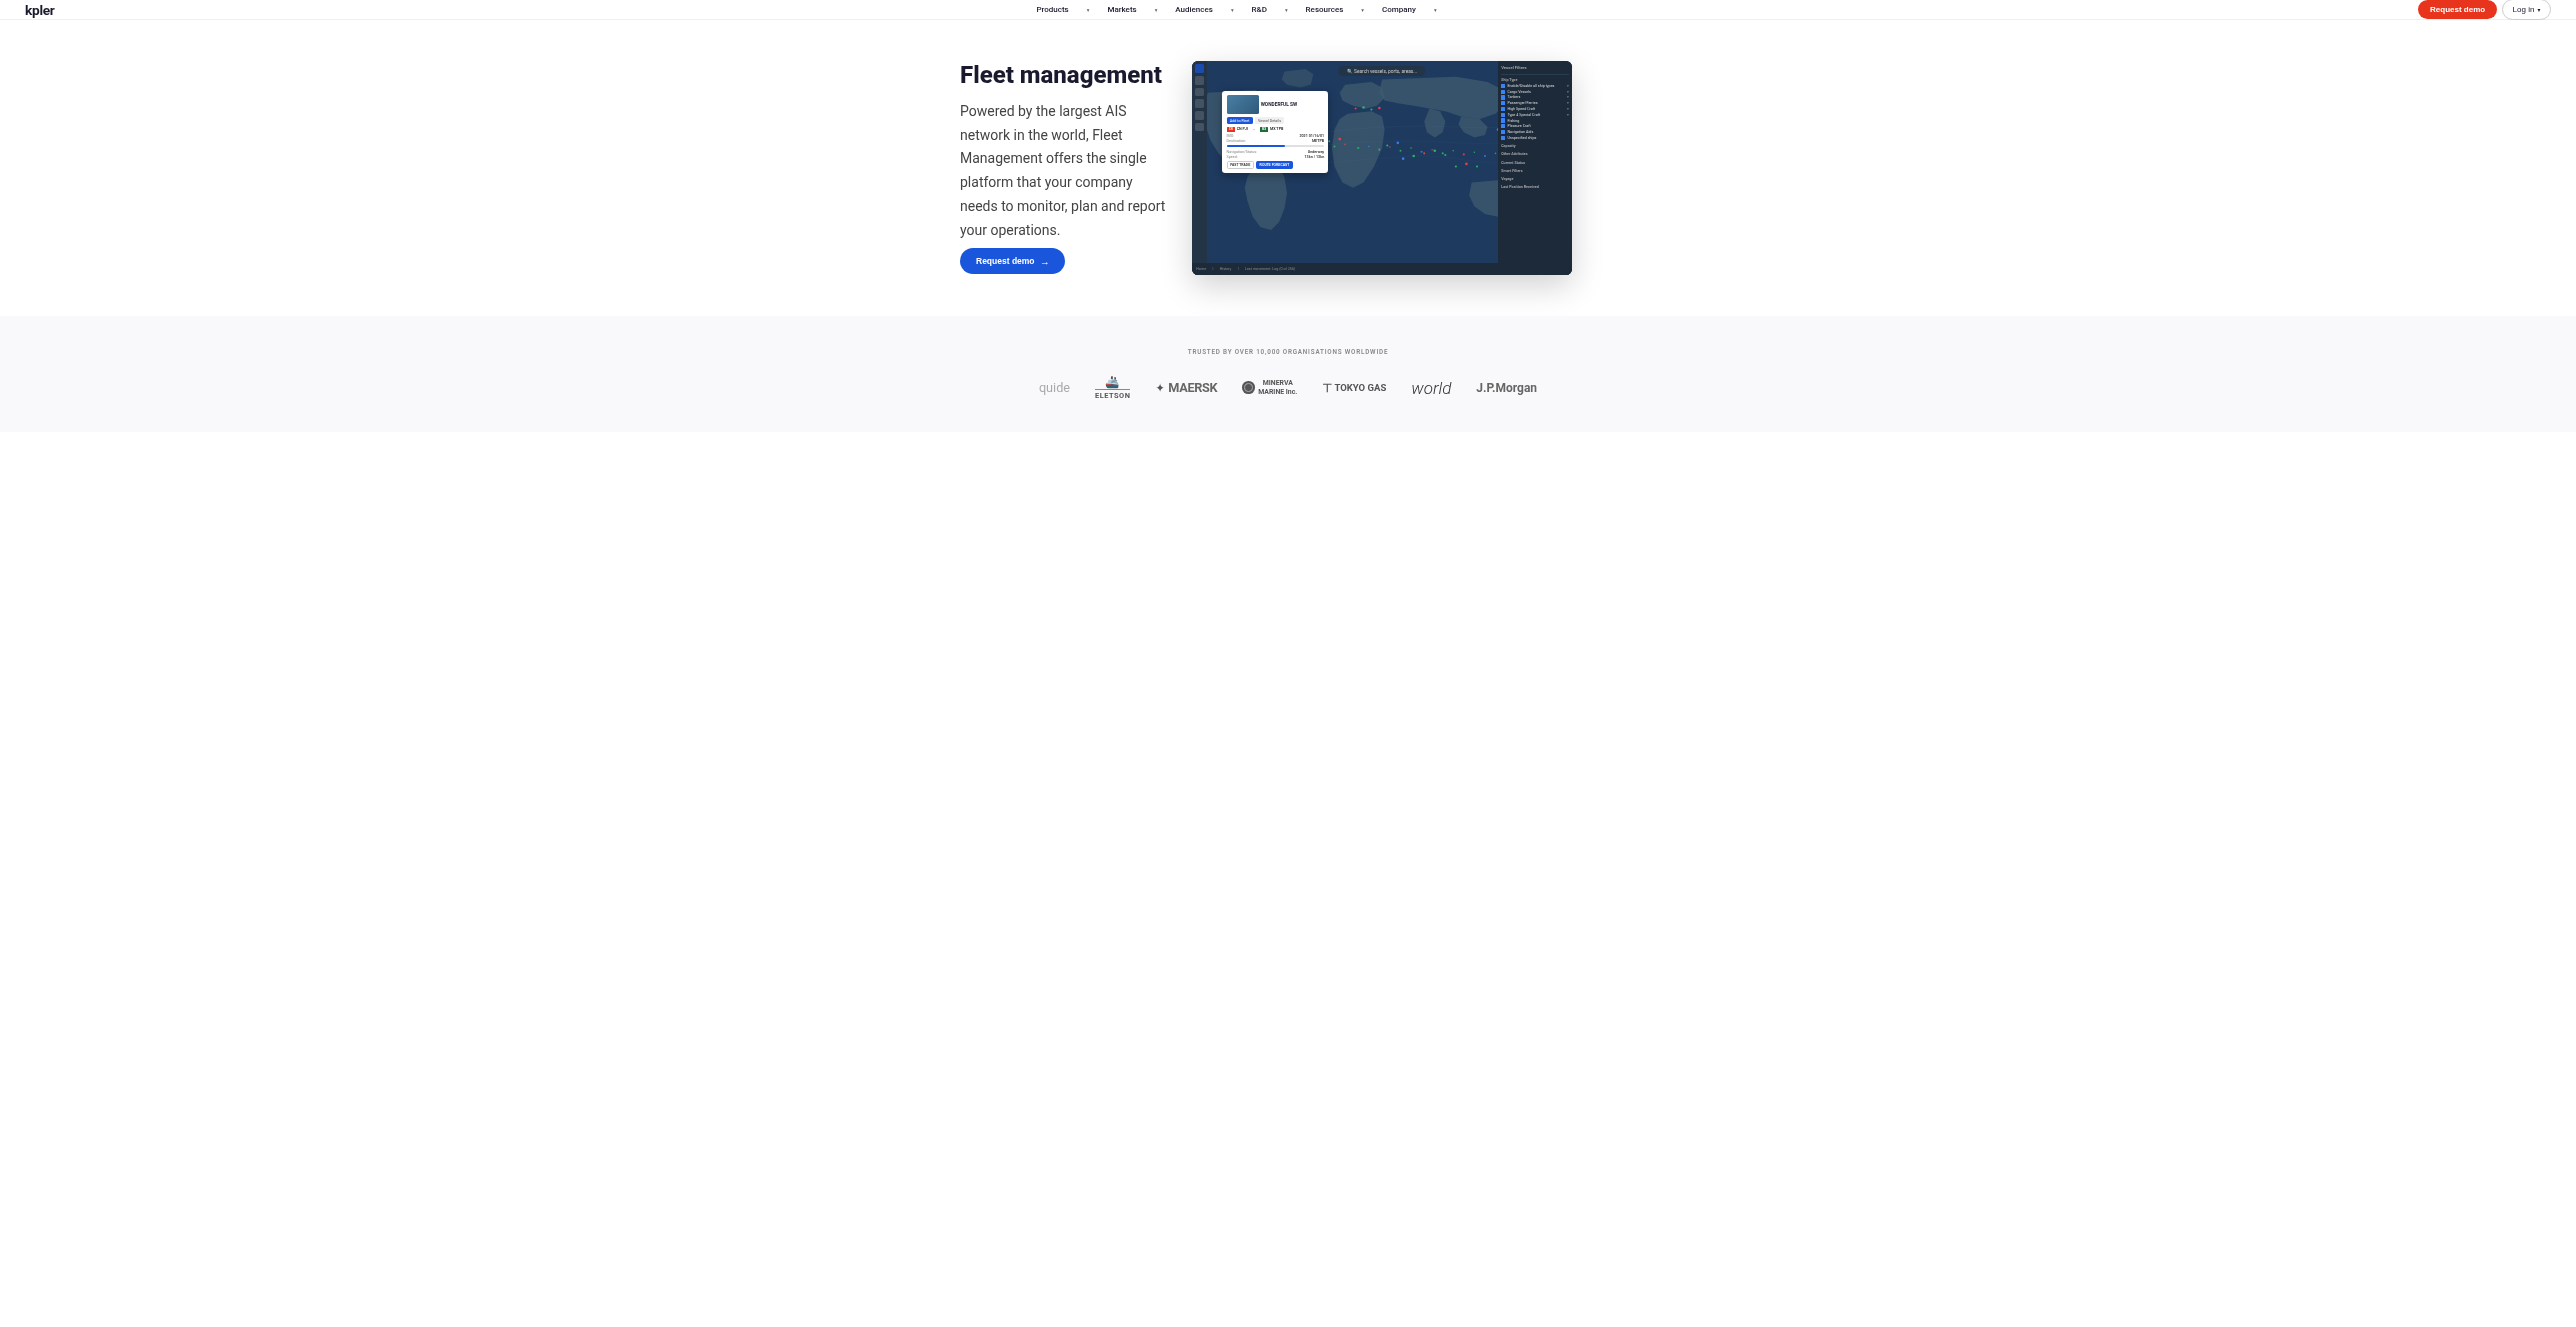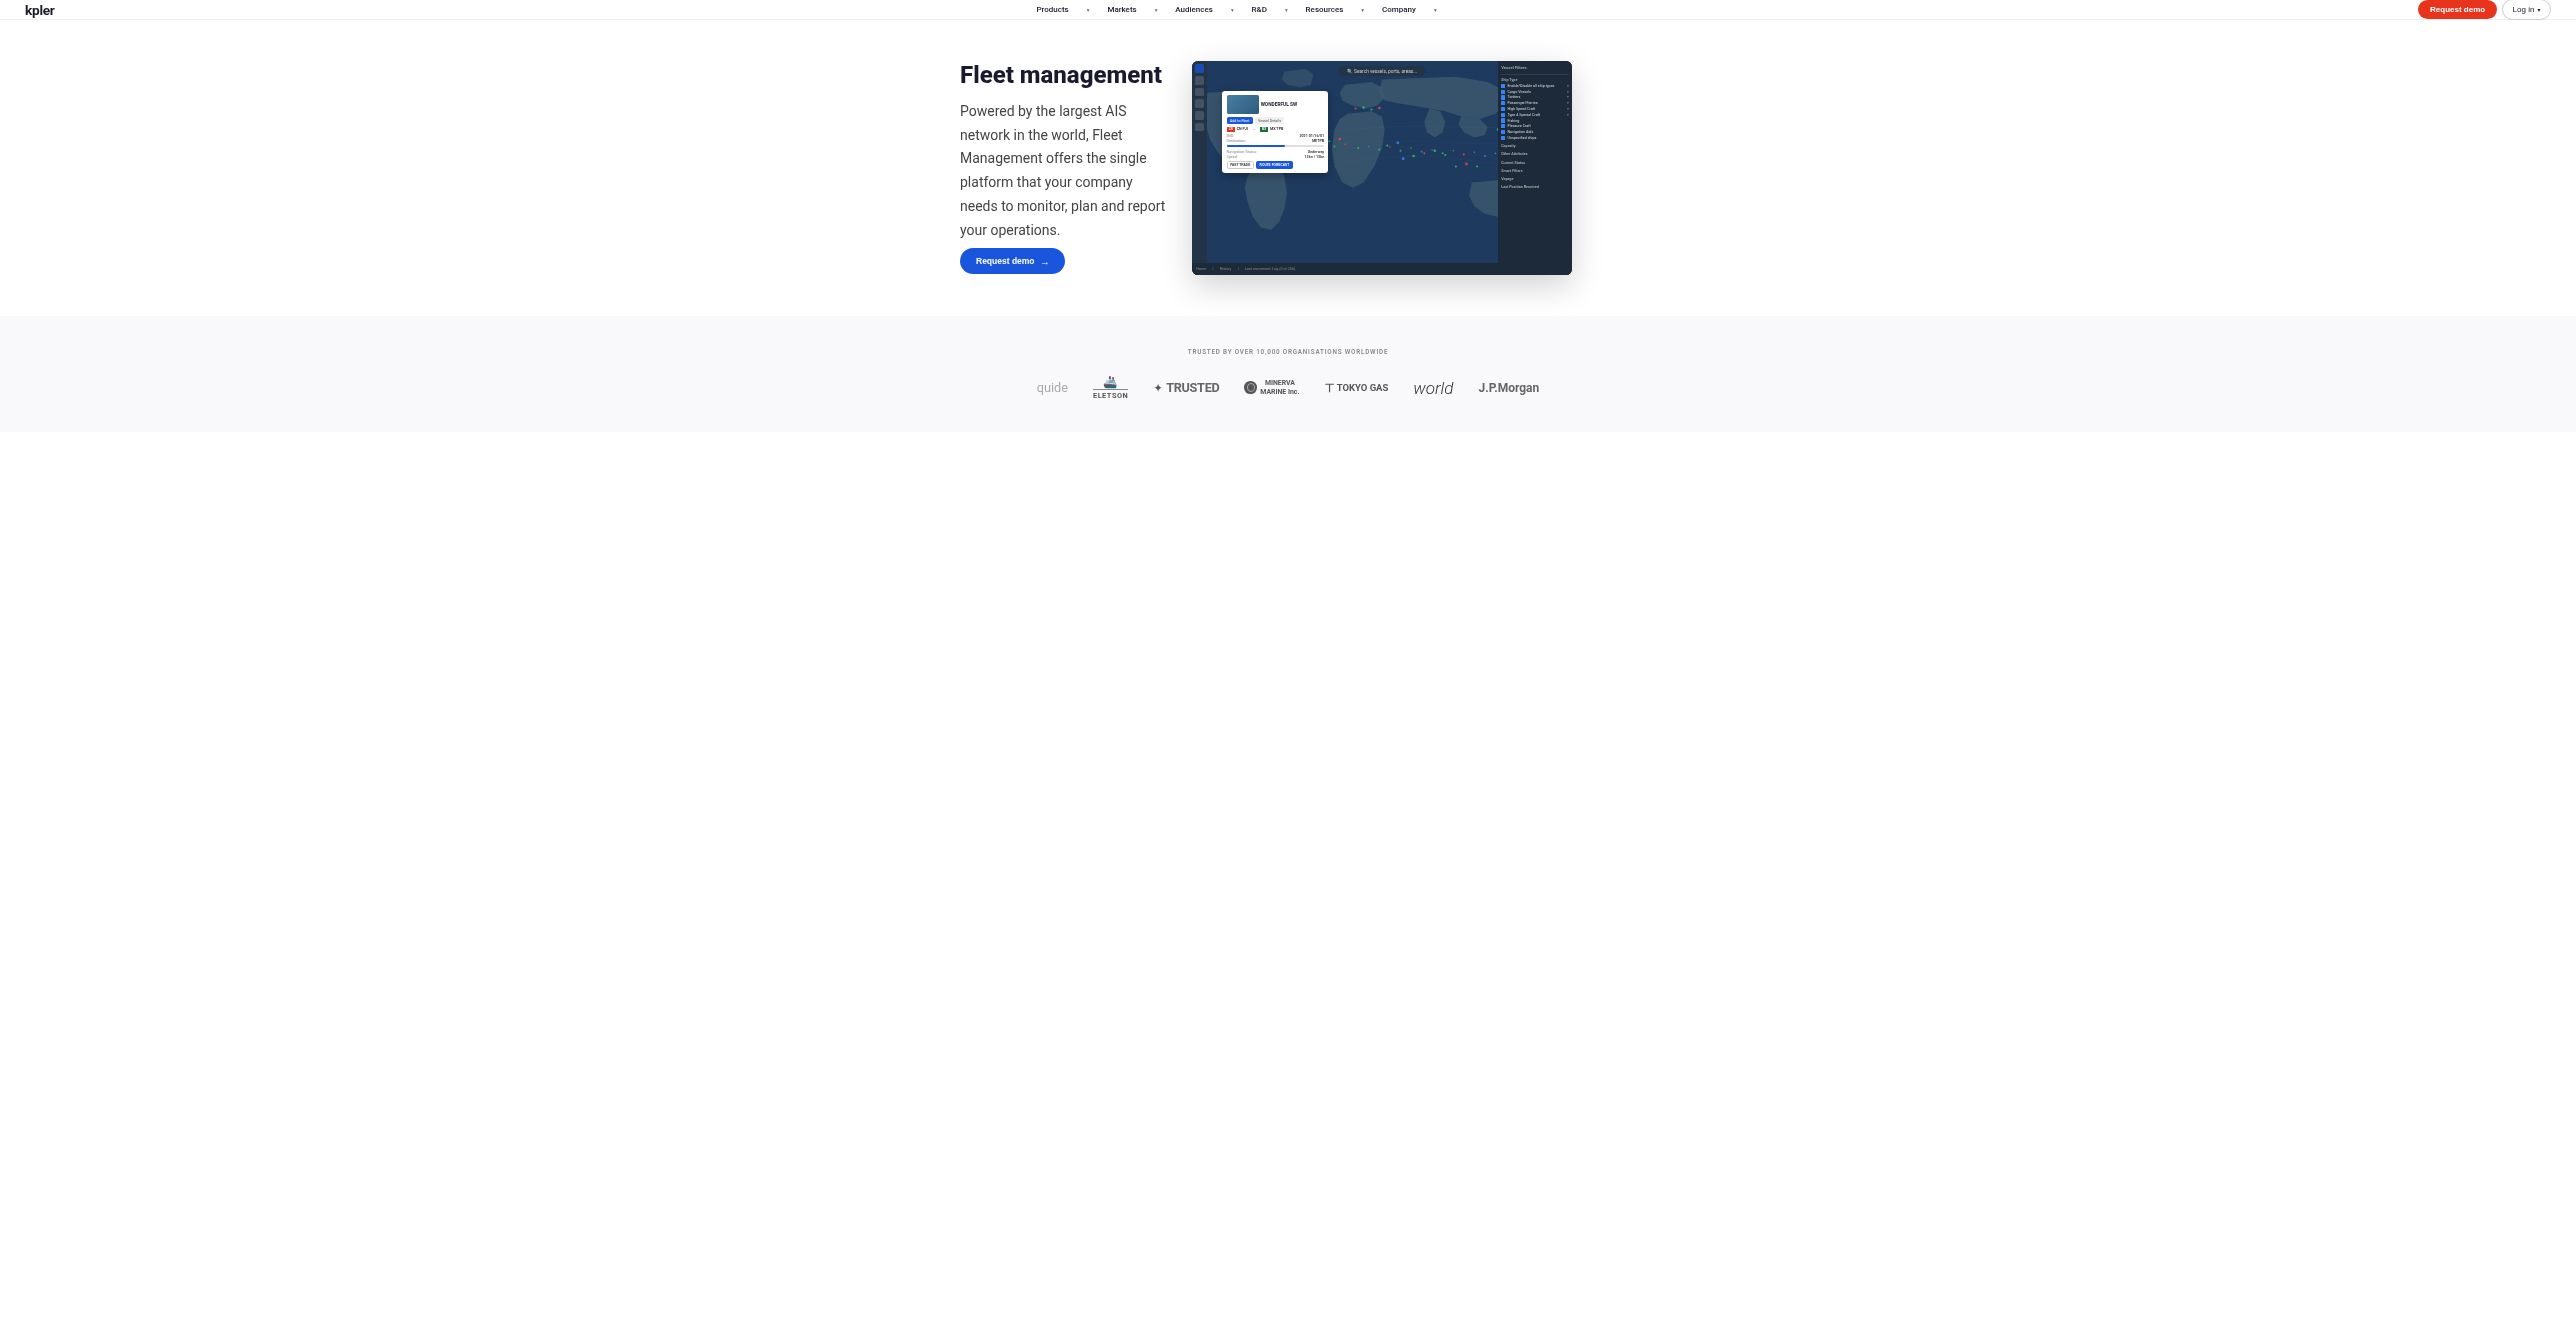--- a/index.html
+++ b/index.html
@@ -422,21 +422,21 @@
       <span class="logo-text quide">quide</span>
     </div>
 
     <div class="trust-logo eletson-stack">
       <div style="font-size:11.6px;color:#666;">🚢</div>
       <div style="font-size:7.4px;font-weight:700;color:#555;border-top:1.1px solid #888;padding-top:1.1px;letter-spacing:0.5px;">ELETSON</div>
     </div>
 
     <div class="trust-logo">
       <span style="font-size:11.6px;margin-right:3.2px;color:#555;">✦</span>
-      <span class="logo-text maersk">TRUSTED</span>
+      <span class="logo-text maersk">MAERSK</span>
     </div>
 
     <div class="trust-logo">
       <div class="minerva-circle">
         <div class="minerva-circle-inner"></div>
       </div>
       <div class="logo-text minerva">MINERVA<br>MARINE Inc.</div>
     </div>
 
     <div class="trust-logo">

